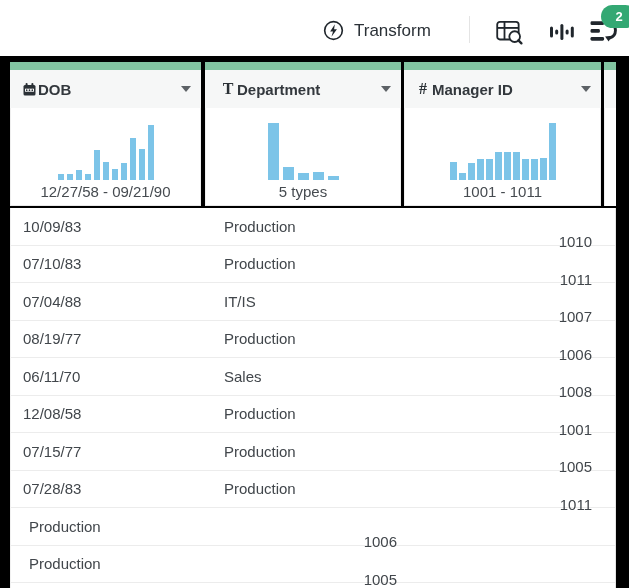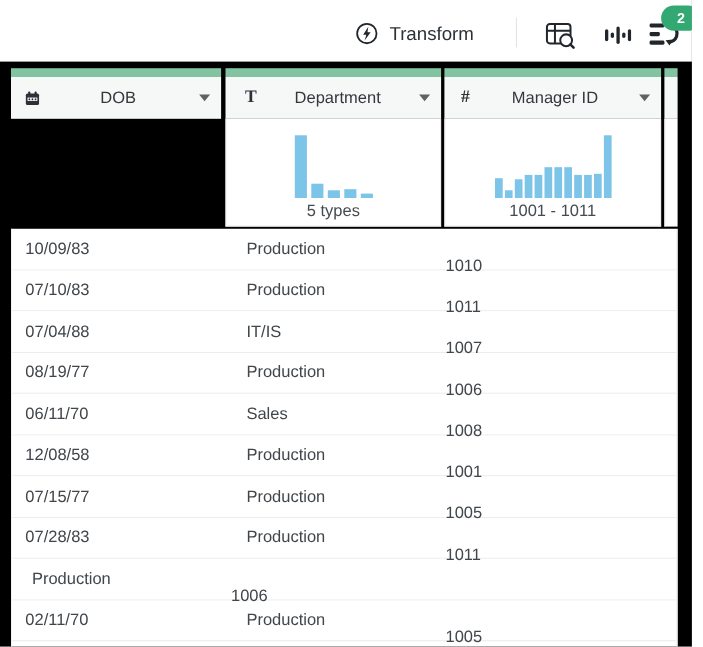--- a/index.html
+++ b/index.html
@@ -25,40 +25,40 @@
   .col{position:absolute;top:62px;}
   .col-dob{left:10px;width:191px;}
   .col-dept{left:205px;width:196px;}
   .col-mgr{left:404px;width:197px;}
   .col-partial{left:604px;width:12px;}
   .qbar{height:8px;background:var(--quality_green,#82c4a1);}
   .hdr{height:38px;background:#f6f7f7;display:flex;align-items:center;padding:0 10px;box-sizing:border-box;cursor:pointer;}
   .hdr .type-ic{width:18px;flex:0 0 auto;display:flex;align-items:center;justify-content:center;color:#2b3136;}
   .hdr .type-glyph{font-family:"Liberation Serif","DejaVu Serif",serif;font-weight:bold;font-size:16px;color:#2b3136;}
   .glyph-hash{font-family:"Liberation Sans",sans-serif;font-weight:bold;font-size:16px;}
-  .hdr .col-name{flex:1;text-align:center;font-size:15px;font-weight:400;color:#33383d;
+  .hdr .col-name{flex:1;font-size:15px;font-weight:700;color:#33383d;
                  white-space:nowrap;overflow:hidden;}
   .caret{flex:0 0 auto;width:0;height:0;border-left:5.5px solid transparent;border-right:5.5px solid transparent;
          border-top:6px solid #5d6266;margin-left:4px;cursor:pointer;}
   .histcell{height:98px;background:#fff;border-left:1px solid #efefef;border-right:1px solid #efefef;
             border-bottom:1px solid #e9e9e9;box-sizing:border-box;display:flex;flex-direction:column;
             justify-content:flex-end;align-items:center;padding-bottom:3px;cursor:pointer;}
   .bars{display:flex;align-items:flex-end;}
   .hbar{background:var(--histogram_blue,#7cc4e8);}
   .hist-label{font-size:15px;color:#464b50;line-height:20px;margin-top:2px;white-space:nowrap;}
   .partial-hist{height:98px;background:#fff;border-left:1px solid #efefef;box-sizing:border-box;}
 
   
   .rows{position:absolute;left:10px;top:208px;width:606px;height:380px;overflow:hidden;
         border-right:1px solid #e4e4e4;border-left:1px solid #f1f1f1;box-sizing:border-box;background:#fff;}
   .row{display:flex;height:37.5px;border-bottom:1px solid #ececec;box-sizing:border-box;align-items:center;
        font-size:15px;color:#41464b;background:#fff;}
   .c1{width:195px;padding-left:12px;box-sizing:border-box;}
   .c2{width:199px;padding-left:18px;box-sizing:border-box;}
-  .c3{width:197px;padding-right:10px;box-sizing:border-box;text-align:left;margin-top:31px;}
+  .c3{width:197px;padding-right:10px;box-sizing:border-box;text-align:right;margin-top:31px;}
 
   
   .sb-track{position:absolute;left:634px;top:56px;width:5px;height:532px;background:#f4f4f4;}
   .sb-thumb{position:absolute;left:634px;top:56px;width:5px;height:150px;background:#d9d9d9;border-radius:3px;}
 </style>
 </head>
 <body>
 
 <div class="screen">
 
@@ -124,20 +124,36 @@
           <rect x="9.4" y="1.1" width="2" height="3.2" rx="0.9" fill="currentColor"></rect>
           <rect x="3" y="6.7" width="9" height="3" fill="#fff"></rect>
           <circle cx="4.7" cy="8.2" r="0.85" fill="currentColor"></circle>
           <circle cx="7.5" cy="8.2" r="0.85" fill="currentColor"></circle>
           <circle cx="10.3" cy="8.2" r="0.85" fill="currentColor"></circle>
         </svg>
       </span>
       <span class="col-name">DOB</span>
       <span class="caret"></span>
     </div>
+    <div class="histcell">
+      <div class="bars">
+          <span class="hbar" style="width: 6px; height: 6px;"></span>
+          <span class="hbar" style="width: 6px; height: 6px; margin-left: 3px;"></span>
+          <span class="hbar" style="width: 6px; height: 10px; margin-left: 3px;"></span>
+          <span class="hbar" style="width: 6px; height: 6px; margin-left: 3px;"></span>
+          <span class="hbar" style="width: 6px; height: 30px; margin-left: 3px;"></span>
+          <span class="hbar" style="width: 6px; height: 18px; margin-left: 3px;"></span>
+          <span class="hbar" style="width: 6px; height: 11px; margin-left: 3px;"></span>
+          <span class="hbar" style="width: 6px; height: 17px; margin-left: 3px;"></span>
+          <span class="hbar" style="width: 6px; height: 42px; margin-left: 3px;"></span>
+          <span class="hbar" style="width: 6px; height: 31px; margin-left: 3px;"></span>
+          <span class="hbar" style="width: 6px; height: 55px; margin-left: 3px;"></span>
+        </div>
+      <div class="hist-label">12/27/58 - 09/21/90</div>
+    </div>
   </div>
 
   <div class="col col-dept">
     <div class="qbar"></div>
     <div class="hdr">
       <span class="type-ic" style="margin-left:4px;">
         <span class="type-glyph">T</span>
       </span>
       <span class="col-name">Department</span>
       <span class="caret"></span>
@@ -227,21 +243,20 @@
       <div class="row">
         <div class="c1">07/28/83</div>
         <div class="c2">Production</div>
         <div class="c3">1011</div>
       </div>
       <div class="row">
         <div class="c2">Production</div>
         <div class="c3">1006</div>
       </div>
       <div class="row">
-        <div class="c1">02/11/70</div>
         <div class="c2">Production</div>
         <div class="c3">1005</div>
       </div>
     </div>
 
   <div class="sb-track"></div>
   <div class="sb-thumb"></div>
 
 </div>
 

